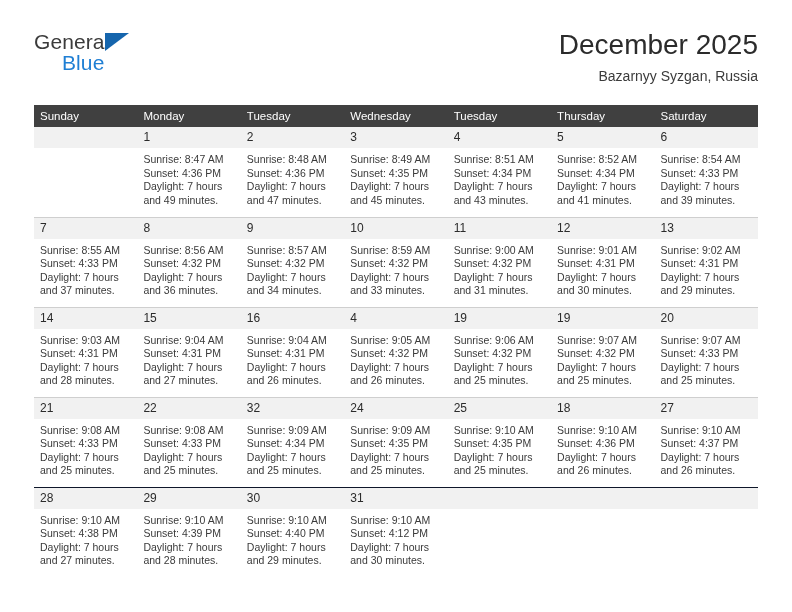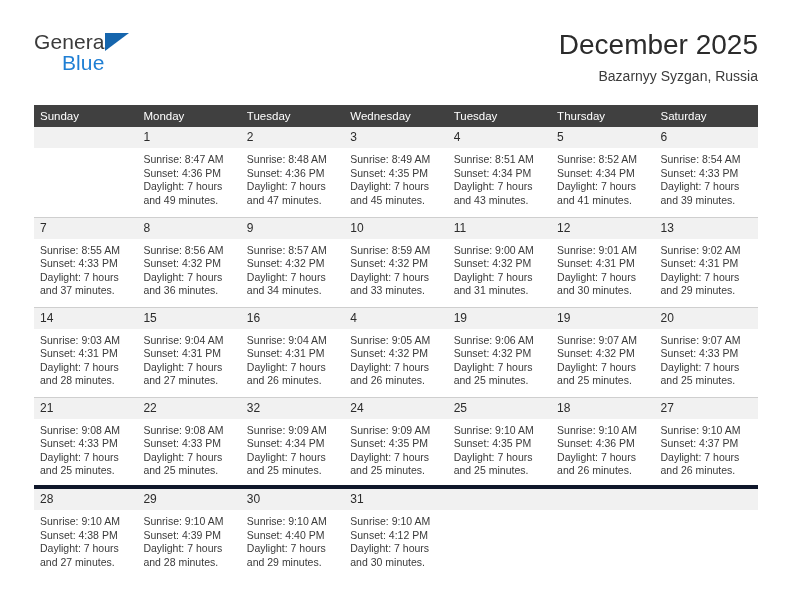--- a/index.html
+++ b/index.html
@@ -112,21 +112,21 @@
     vertical-align: top;
     padding: 0;
     border-top: 1px solid #cfcfcf;
     height: 90px;
     box-sizing: border-box;
   }
   .calendar tr.week-row-1 td {
     border-top: none;
   }
   .calendar tr.week-row-5 td {
-    border-top: 4px solid #0f172a;
+    border-top: 1px solid #0f172a;
   }
 
   .daynum {
     background: #f1f1f1;
     font-size: 12px;
     color: #2b2b2b;
     padding: 3px 0 4px 6px;
     line-height: 14px;
     height: 21px;
     box-sizing: border-box;

